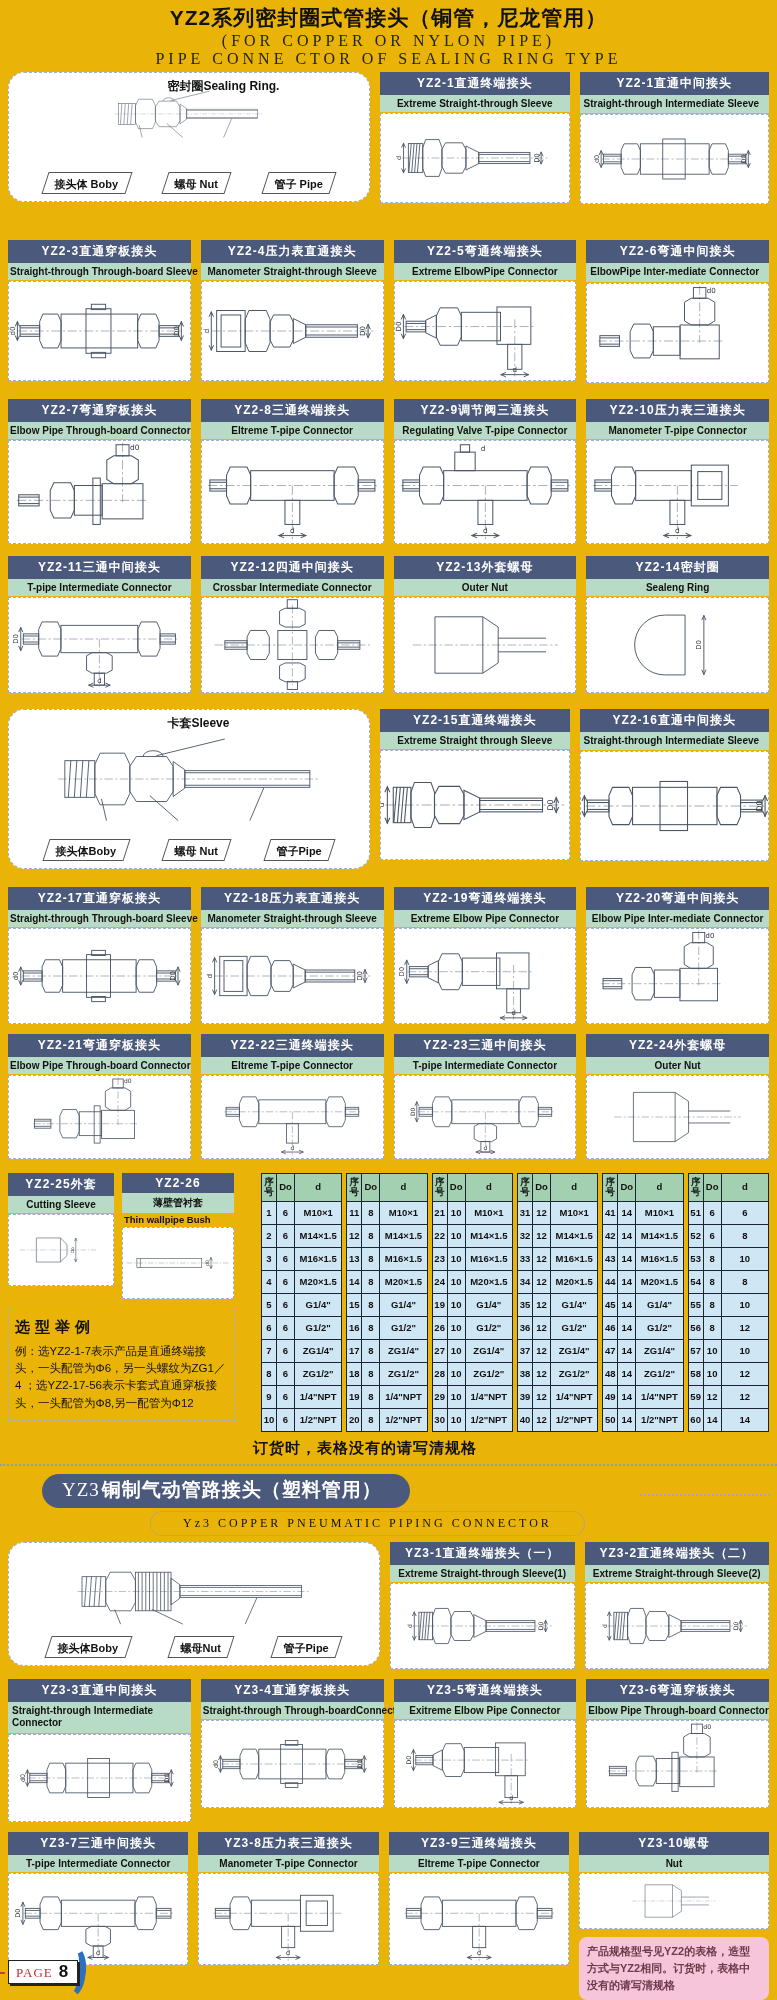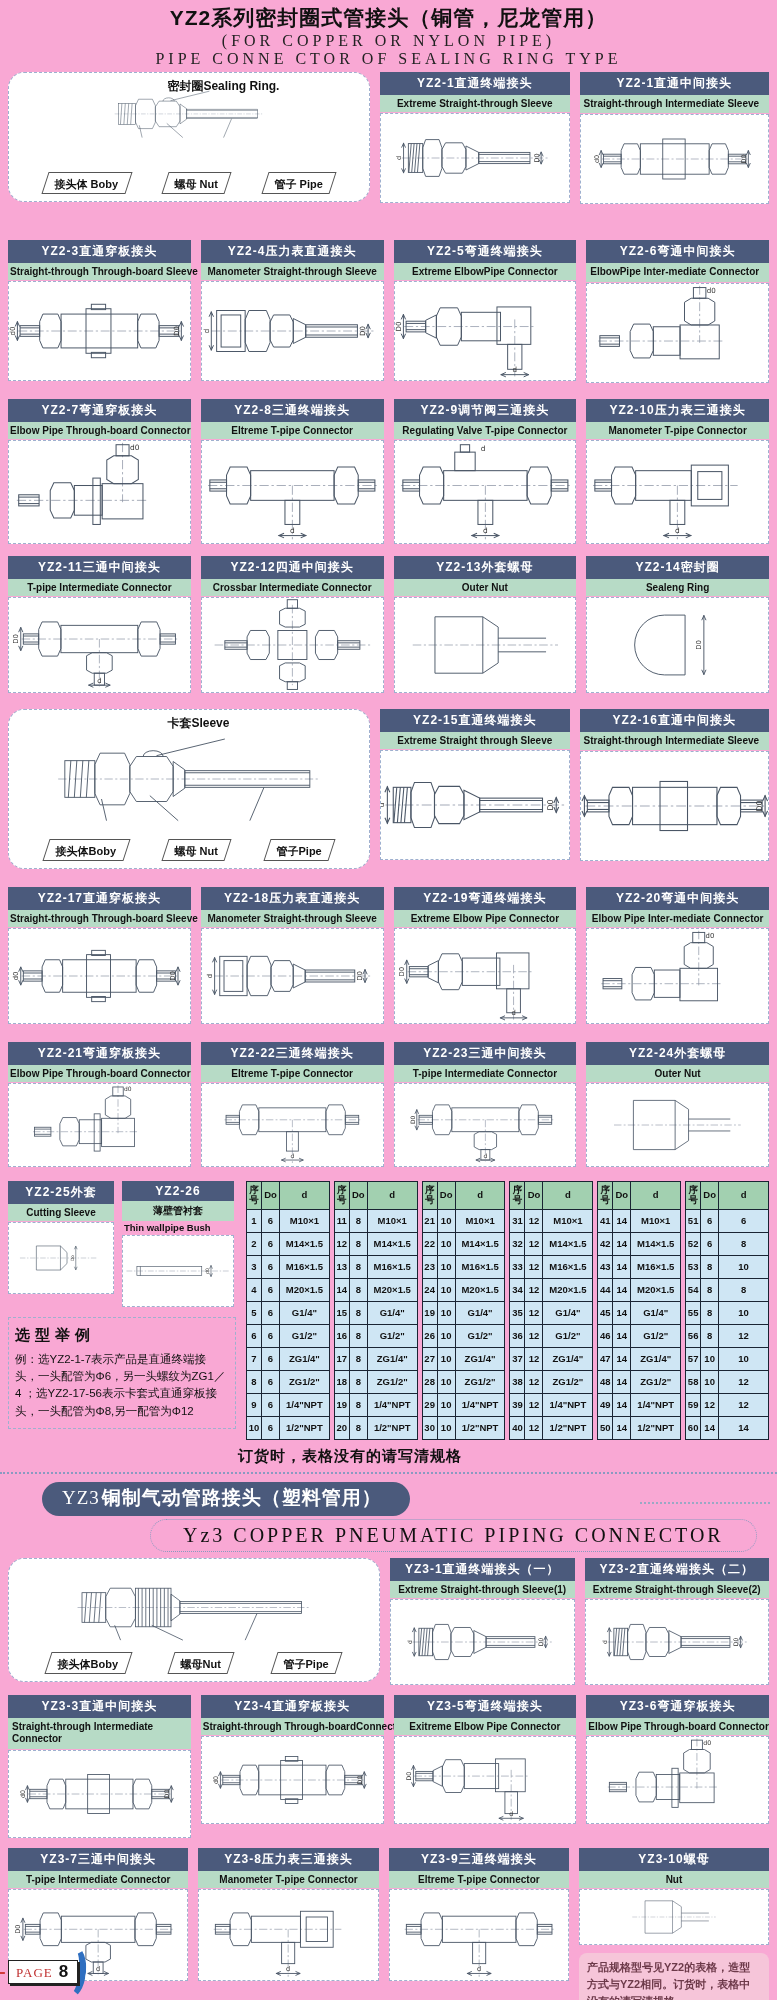--- a/index.html
+++ b/index.html
@@ -1,21 +1,21 @@
 <!DOCTYPE html>
 <html><head>
 <meta charset="utf-8">
 <style>
   :root{
     --slate:#4b5a7c; --green:#b7dbc6; --thgreen:#a2d0b0; --cellblue:#cfe6f4;
     --pink:#f6c5d9; --dash:#9fb0cf; --ink:#1a2433;
   }
   *{box-sizing:border-box; margin:0; padding:0;}
   body{width:777px; background:#fff; color:#111; font-family:"Liberation Sans",sans-serif;}
-  .page{position:relative; width:777px; height:2000px; overflow:hidden; background:#f9a8d4;}
+  .page{position:relative; width:777px; height:2000px; overflow:hidden; background:#eab308;}
 
   header{padding-top:4px;}
   .tzh{text-align:center; font-size:21px; font-weight:bold; letter-spacing:1px;}
   .ten{font-family:"Liberation Serif",serif; font-size:16px; letter-spacing:4px; text-align:center; line-height:1.15; color:#222;}
 
   .crow{display:flex; gap:10px; padding:0 8px; align-items:flex-start;}
   .crow.tight{padding:0; gap:8px;}
   .card{flex:1; min-width:0;}
   .ch{background:var(--slate); color:#fff; font-size:12px; font-weight:bold; text-align:center;
       padding:3px 4px; letter-spacing:1px; white-space:nowrap;}
@@ -30,21 +30,21 @@
   .dg text{fill:#333; stroke:none; font-size:8px; font-family:"DejaVu Sans",sans-serif;}
 
   .ovbox{border:1px dashed var(--dash); border-radius:16px; position:relative; background:#fff;
          display:flex; flex-direction:column; padding:4px 6px 4px;}
   .ovbox svg{flex:1; width:100%; min-height:0;}
   .ovtop{position:absolute; top:5px; left:44%; font-size:12px; font-weight:bold; white-space:nowrap;}
   .ovlabels{display:flex; justify-content:space-around; padding:0 12px 3px;}
   .plabel{border:1px solid #555; transform:skewX(-18deg); padding:1px 9px; background:#fff; display:inline-block;}
   .plabel i{display:inline-block; transform:skewX(18deg); font-style:normal; font-weight:bold; font-size:11px; white-space:nowrap;}
 
-  .specwrap{display:flex; gap:10px; padding:0 8px; align-items:flex-start;}
+  .specwrap{display:flex; gap:25px; padding:0 8px; align-items:flex-start;}
   .leftcol{flex:0 0 228px;}
   .rightcol{flex:1; min-width:0;}
   .selbox{border:1px dashed var(--dash); margin-top:10px; padding:8px 6px;}
   .sel-title{font-size:15px; font-weight:bold; letter-spacing:5px; margin-bottom:6px;}
   .sel-body{font-size:11.5px; line-height:1.5;}
   .spec-table{display:flex; gap:4px;}
   table.tg{border-collapse:collapse; border:1.5px solid var(--ink); flex:1;}
   .tg th,.tg td{border:1px solid var(--ink); font-size:9.5px; font-weight:bold; text-align:center; padding:0;}
   .tg th{background:var(--thgreen); height:28px; line-height:1.05;}
   .tg td{background:var(--cellblue); height:23px; white-space:nowrap;}
@@ -52,21 +52,21 @@
   .tg th:nth-child(2),.tg td:nth-child(2){width:18px;}
   .ordernote{font-size:15px; font-weight:bold; letter-spacing:1px; margin-top:7px; margin-left:-8px;}
   .dotline{border-top:2px dotted #8a9ac0; margin:6px 0 0;}
 
   .yz3head{margin-top:8px; position:relative;}
   .yz3pill{display:inline-block; margin-left:42px; background:var(--slate); color:#fff;
            border-radius:24px; padding:3px 28px 5px 20px; font-size:19px; font-weight:bold; letter-spacing:1px;}
   .yz3pill .yz3code{font-family:"Liberation Serif",serif; font-weight:normal; margin-right:2px;}
   .yz3tail{position:absolute; top:20px; left:640px; width:130px; border-top:2px dotted #9aa8c4;}
   .yz3en{width:fit-content; margin:3px 0 4px 150px; border:1.5px dotted #8a9ac0; border-radius:20px;
-         padding:4px 32px; font-family:"Liberation Serif",serif; font-size:20px; letter-spacing:3px;}
+         padding:4px 32px; font-family:"Liberation Serif",serif; font-size:12px; letter-spacing:3px;}
 
   .kcol{flex:0 0 190px;}
   .pinknote{margin-top:8px; background:var(--pink); border-radius:8px; padding:6px 8px;
             font-size:11px; line-height:1.55; color:#6d3a4a; font-weight:bold;}
 
   .pagefoot{position:absolute; left:0; bottom:4px; height:44px; width:140px;padding-left:13px;}
   .redline{position:absolute; left:0; top:20px; width:13px; border-top:2px dashed #d23a3a;}
   .bluearc{position:absolute; left:60px; top:-6px; width:26px; height:52px; border-radius:50%;
            border:5px solid transparent; border-right:7px solid #2f6fc0; transform:rotate(6deg);}
   .pagebox{position:absolute; left:8px; top:8px; background:#fff; border:1.5px solid #222;
@@ -623,21 +623,21 @@
             <rect x="68" y="48" width="30" height="32"></rect>
             <polygon points="42,53.36 45.9,45 64.1,45 68,53.36 68,74.64 64.1,83 45.9,83 42,74.64"></polygon>
             <rect x="8" y="58" width="22" height="12"></rect>
             <line x1="8" y1="60.5" x2="30" y2="60.5"></line>
             <line x1="8" y1="67.5" x2="30" y2="67.5"></line>
             <text class="dim" x="128" y="10">d0</text>
           </svg>
         </div>
       </div>
     </div>
-  <div class="crow" id="rowG" style="margin-top:18px">
+  <div class="crow" id="rowG" style="margin-top:10px">
       <div class="card">
         <div class="ch">YZ2-21弯通穿板接头</div>
         <div class="cg">Elbow Pipe Through-board Connector</div>
         <div class="cd" style="height:84px">
           <svg class="dg" viewBox="0 0 190 110" preserveAspectRatio="xMidYMid meet">
             <line class="cl" x1="120" y1="2" x2="120" y2="66"></line>
             <line class="cl" x1="6" y1="64" x2="146" y2="64"></line>
             <rect x="113" y="4" width="14" height="12"></rect>
             <polygon points="110.48,16 129.52,16 137,20.5 137,41.5 129.52,46 110.48,46 103,41.5 103,20.5"></polygon>
             <rect x="98" y="46" width="44" height="38"></rect>

